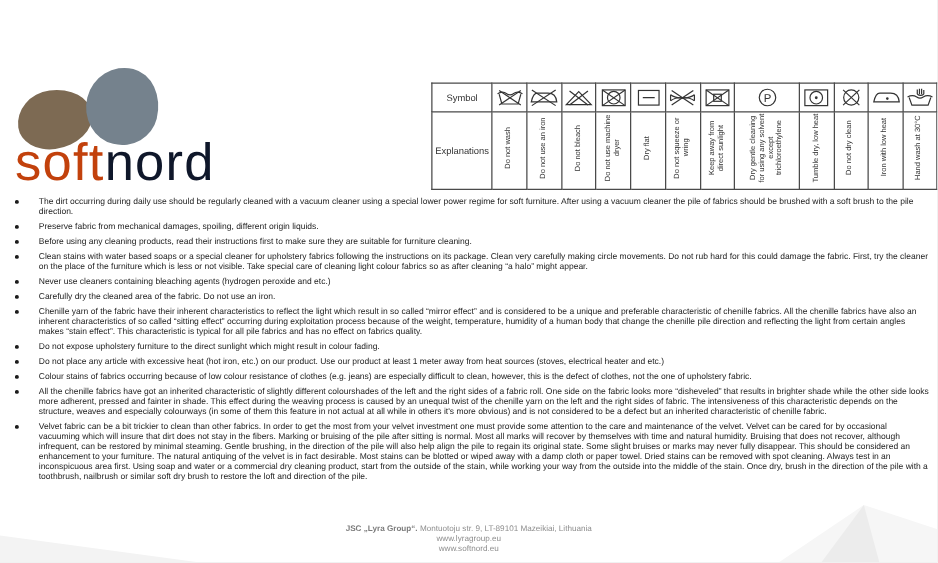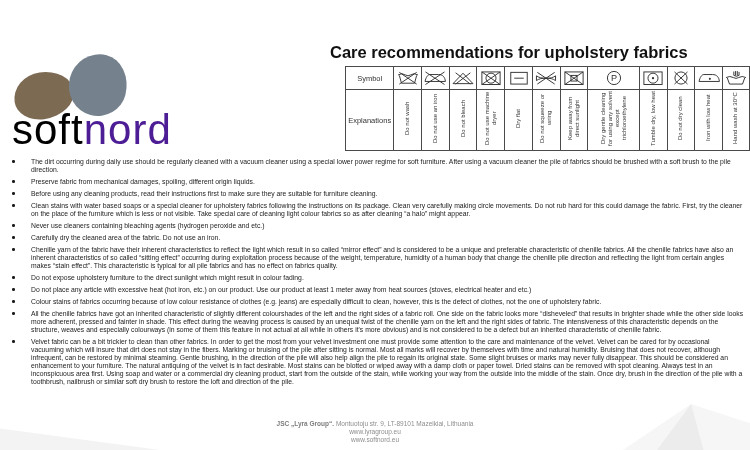--- a/index.html
+++ b/index.html
@@ -17,22 +17,22 @@
     clip-path:polygon(62% 0,40% 100%,70% 100%);}
   
   .logo{position:absolute;left:12px;top:52px;width:300px;height:102px;}
   .pebble{position:absolute;}
   .pebble-brown{left:2px;top:20px;width:60px;height:47px;background:#7d6a53;
     border-radius:48% 52% 55% 45% / 55% 48% 52% 45%;transform:rotate(-8deg);}
   .pebble-blue{left:57px;top:2px;width:58px;height:62px;background:#75828d;
     border-radius:52% 48% 50% 50% / 50% 55% 45% 50%;transform:rotate(14deg);}
   .logo-text{position:absolute;left:0;top:58px;font-size:42px;line-height:40px;
     letter-spacing:1px;font-weight:400;white-space:nowrap;}
-  .logo-soft{color:#000000;}
-  .logo-nord{color:#4c1d95;}
+  .logo-soft{color:#c2410c;}
+  .logo-nord{color:#0f172a;}
   
   .title{position:absolute;left:330px;top:43px;font-size:16.5px;font-weight:bold;color:#111;}
   table.care{position:absolute;left:345px;top:66px;border-collapse:collapse;table-layout:fixed;}
   table.care td{border:1px solid #4a4a4a;padding:0;text-align:center;vertical-align:middle;}
   td.hdr{font-size:7.5px;color:#333;}
   tr.symrow td{height:22px;}
   tr.exprow td{height:60px;}
   .sym svg{display:block;margin:0 auto;}
   .vtext{display:inline-block;writing-mode:vertical-rl;transform:rotate(180deg);
     font-size:6px;line-height:7px;height:56px;color:#333;}
@@ -55,21 +55,20 @@
   <div class="bg-shape bg-left"></div>
   <div class="bg-shape bg-right-a"></div>
   <div class="bg-shape bg-right-b"></div>
 
   <div class="logo">
     <div class="pebble pebble-brown"></div>
     <div class="pebble pebble-blue"></div>
     <div class="logo-text"><span class="logo-soft">soft</span><span class="logo-nord">nord</span></div>
   </div>
 
-  <div class="title">Care recommendations for upholstery fabrics</div>
 
   <table class="care">
     <colgroup>
       <col style="width:50px">
         <col style="width:28px">
         <col style="width:28px">
         <col style="width:28px">
       <col style="width:28px">
         <col style="width:28px">
         <col style="width:28px">

